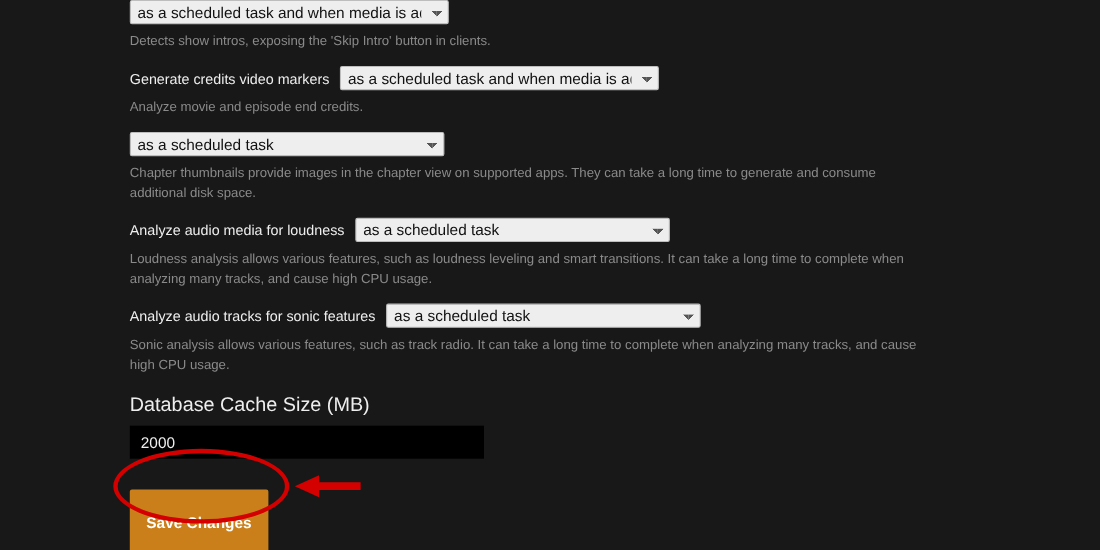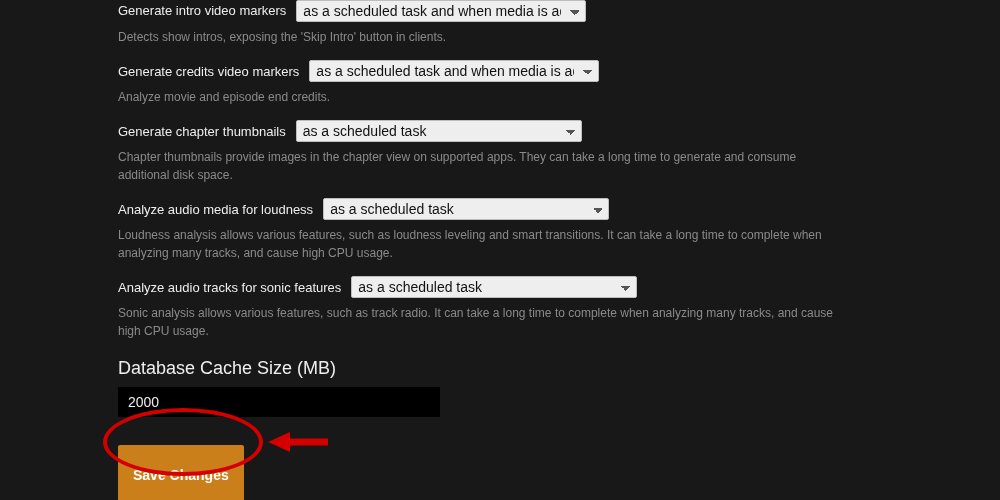--- a/index.html
+++ b/index.html
@@ -21,37 +21,35 @@
   .arrow{left:268px;top:430px;}
   .arrow svg{display:block}
   .first-label{margin-top:-2px}
 </style>
 </head>
 <body>
 
 <div class="page">
 
   <div class="row" style="margin-top:0">
-    <span class="label first-label">Generate intro video markers</span>
     <select class="sel-intro">
       <option>as a scheduled task and when media is added</option>
     </select>
   </div>
   <div class="help">Detects show intros, exposing the 'Skip Intro' button in clients.</div>
 
   <div class="row">
     <span class="label">Generate credits video markers</span>
     <select class="sel-credits">
       <option>as a scheduled task and when media is added</option>
     </select>
   </div>
   <div class="help">Analyze movie and episode end credits.</div>
 
   <div class="row">
-    <span class="label">Generate chapter thumbnails</span>
     <select class="sel-chapter">
       <option>as a scheduled task</option>
     </select>
   </div>
   <div class="help">Chapter thumbnails provide images in the chapter view on supported apps. They can take a long time to generate and consume additional disk space.</div>
 
   <div class="row">
     <span class="label">Analyze audio media for loudness</span>
     <select class="sel-loudness">
       <option>as a scheduled task</option>

